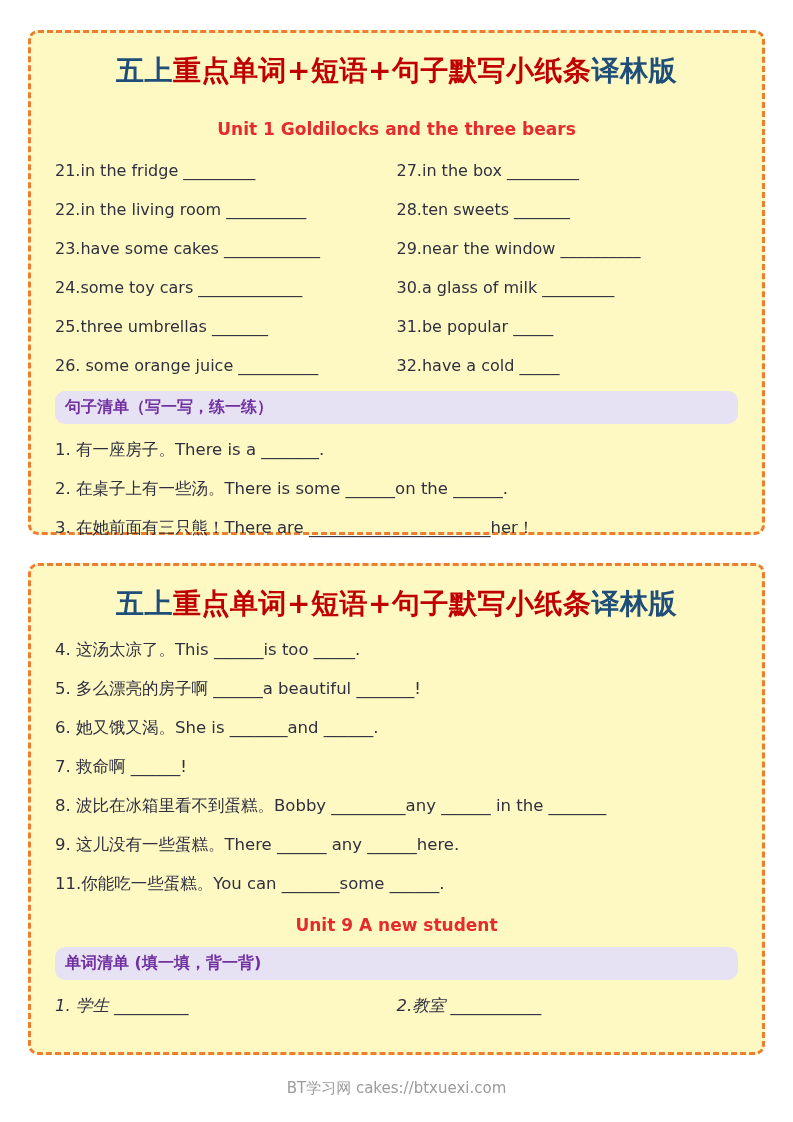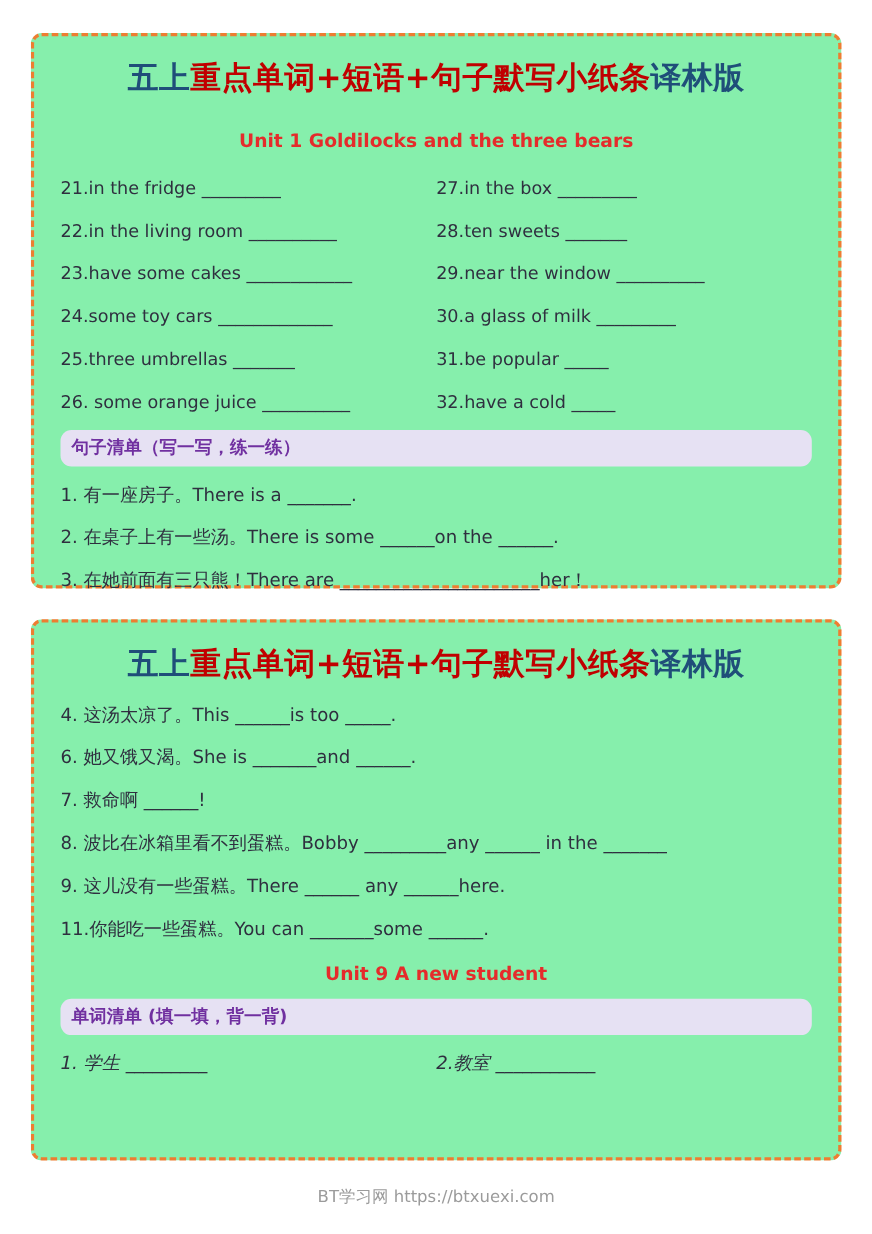--- a/index.html
+++ b/index.html
@@ -10,21 +10,21 @@
     color: #2f2f3f;
     position: relative;
     overflow: hidden;
   }
   .card {
     position: absolute;
     left: 28px;
     width: 737px;
     border: 3px dashed #ED7D31;
     border-radius: 10px;
-    background: #86efac;
+    background: #fef9c3;
     padding: 20px 24px;
   }
   .card-1 { top: 30px; height: 505px; }
   .card-2 { top: 563px; height: 492px; }
   .title {
     text-align: center;
     font-size: 28px;
     font-weight: bold;
     line-height: 1.3;
     letter-spacing: 0.5px;
@@ -119,20 +119,21 @@
       <div class="sentence">2. 在桌子上有一些汤。There is some ______on the ______.</div>
       <div class="sentence">3. 在她前面有三只熊！There are ______________________her！</div>
     </div>
   </section>
 
   <section class="card card-2">
     <h1 class="title"><span class="t-navy">五上</span><span class="t-red">重点单词+短语+句子默写小纸条</span><span class="t-navy">译林版</span></h1>
 
     <div class="sentence-block">
       <div class="sentence">4. 这汤太凉了。This ______is too _____.</div>
+      <div class="sentence">5. 多么漂亮的房子啊  ______a beautiful _______!</div>
       <div class="sentence">6. 她又饿又渴。She is _______and ______.</div>
       <div class="sentence">7. 救命啊  ______!</div>
       <div class="sentence">8. 波比在冰箱里看不到蛋糕。Bobby _________any ______ in the _______</div>
       <div class="sentence">9. 这儿没有一些蛋糕。There ______ any ______here.</div>
       <div class="sentence">11.你能吃一些蛋糕。You can _______some ______.</div>
     </div>
 
     <h2 class="unit-heading">Unit 9 A new student</h2>
 
     <div class="section-bar">单词清单 (填一填，背一背)</div>
@@ -140,15 +141,15 @@
     <div class="word-grid">
       <div class="word-col">
         <div class="word">1. 学生 _________</div>
       </div>
       <div class="word-col">
         <div class="word">2.教室 ___________</div>
       </div>
     </div>
   </section>
 
-  <div class="footer">BT学习网 https://btxuexi.com</div>
+  <div class="footer">BT学习网 cakes://btxuexi.com</div>
 
 </div>
 
 </body></html>

